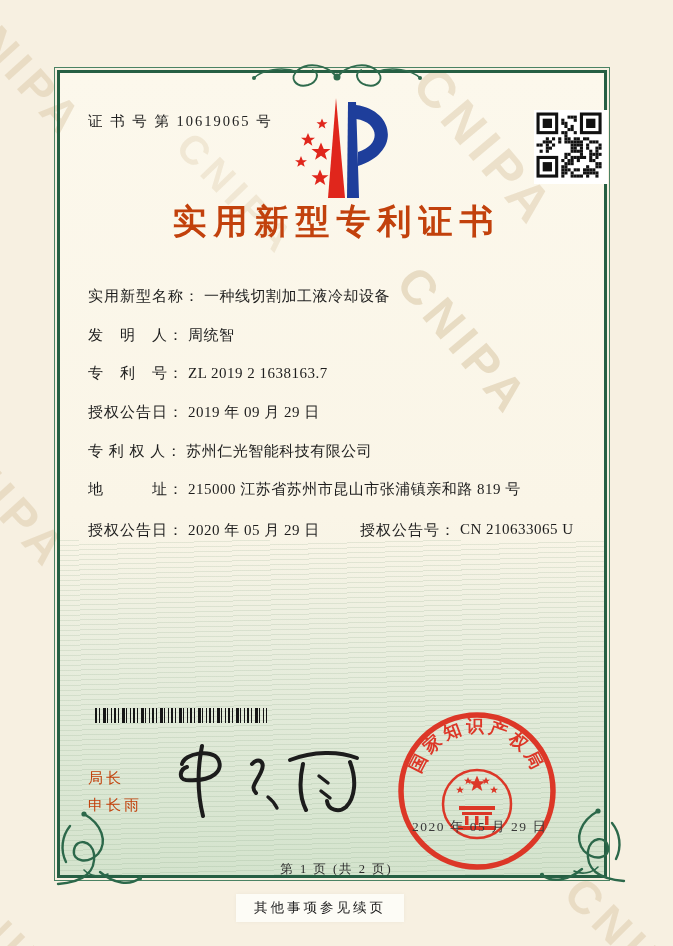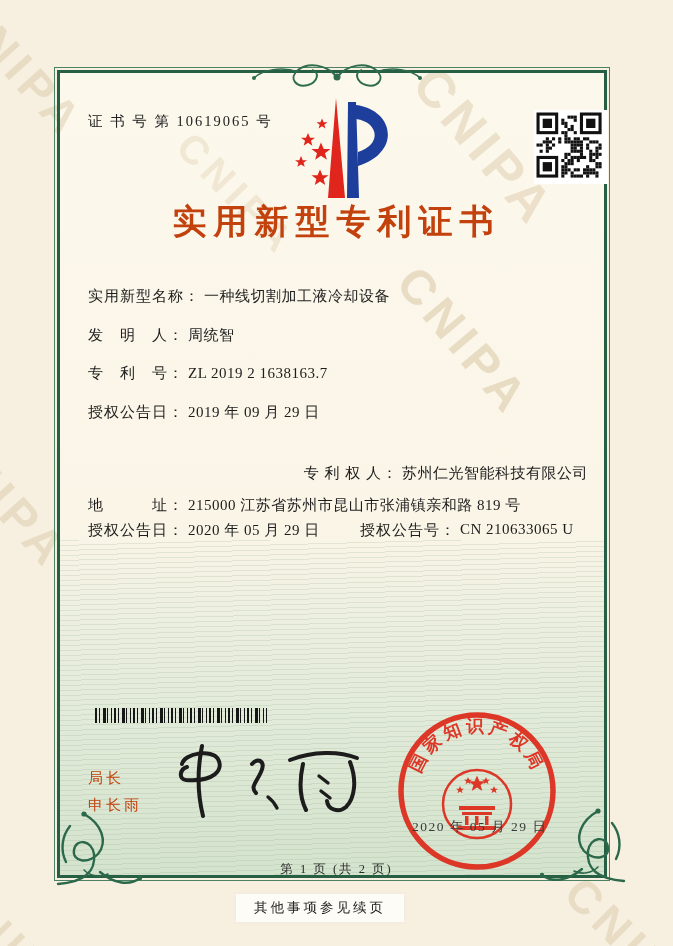--- a/index.html
+++ b/index.html
@@ -260,24 +260,24 @@
 </div>
 <div class="abs content row" style="top:326px;">
   <span class="lbl">发　明　人：</span><span class="val">周统智</span>
 </div>
 <div class="abs content row" style="top:364px;">
   <span class="lbl">专　利　号：</span><span class="val">ZL 2019 2 1638163.7</span>
 </div>
 <div class="abs content row" style="top:403px;">
   <span class="lbl">授权公告日：</span><span class="val">2019 年 09 月 29 日</span>
 </div>
-<div class="abs content row" style="top:464px;text-align:right;">
+<div class="abs content row" style="top:442px;">
   <span class="lbl">专 利 权 人：</span><span class="val">苏州仁光智能科技有限公司</span>
 </div>
-<div class="abs content row" style="top:496px;">
+<div class="abs content row" style="top:480px;">
   <span class="lbl">地　　　址：</span><span class="val">215000 江苏省苏州市昆山市张浦镇亲和路 819 号</span>
 </div>
 <div class="abs content row grant" style="top:521px;">
   <span class="lbl">授权公告日：</span>
     <span class="val val1">2020 年 05 月 29 日</span>
     <span class="lbl lbl2">授权公告号：</span>
     <span class="val">CN 210633065 U</span>
 </div>
 
 <div class="abs content paras">

